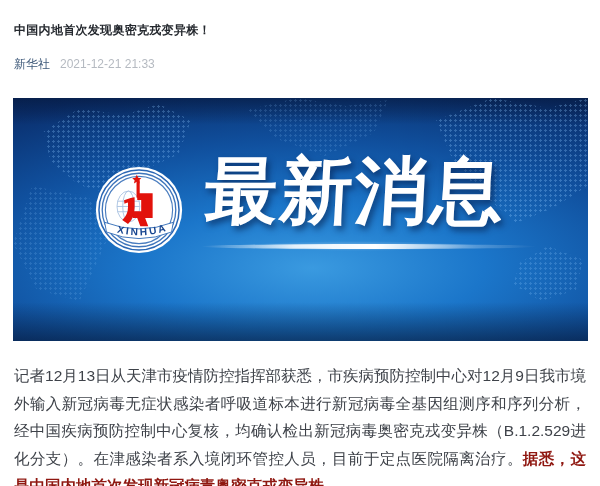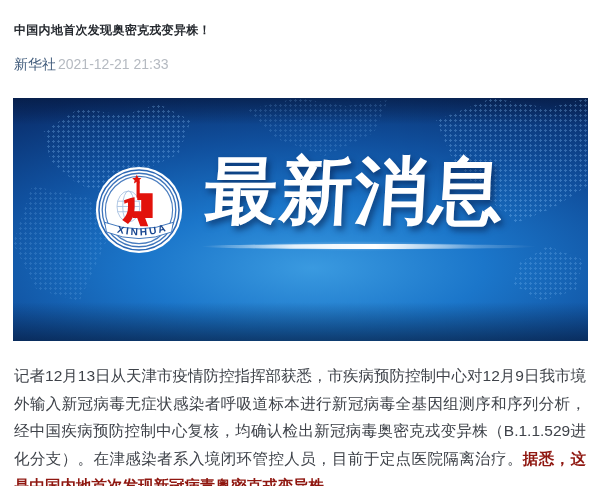--- a/index.html
+++ b/index.html
@@ -10,22 +10,22 @@
     overflow:hidden;
   }
   .article{width:600px;}
   .title{
     margin:17px 14px 0 14px;
     font-size:12px;line-height:26px;
     font-weight:700;color:#24282e;letter-spacing:.3px;
   }
   .meta{
     margin:12px 14px 0 14px;
-    font-size:14px;line-height:18px;
-    display:flex;align-items:baseline;gap:2px;
+    font-size:12px;line-height:18px;
+    display:flex;align-items:baseline;gap:10px;
   }
   .source{color:#3f5a7a;cursor:pointer;}
   .timestamp{color:#b5bac1;}
   
   .banner{
     position:relative;
     margin:25px 12px 0 13px;
     width:575px;height:243px;
     background:
       linear-gradient(180deg, rgba(5,18,48,.50) 0%, rgba(5,18,48,0) 11%, rgba(5,18,48,0) 84%, rgba(4,16,42,.55) 100%),
@@ -114,15 +114,15 @@
       <text font-size="11.5" font-weight="bold" fill="#17458f" letter-spacing="2.6" font-family="Liberation Sans, DejaVu Sans, sans-serif">
         <textPath href="#xinhua-arc" startOffset="10">XINHUA</textPath>
       </text>
     </svg>
 
     <div class="headline">最新消息</div>
     <div class="streak-glow"></div>
     <div class="streak"></div>
   </div>
 
-  <p class="body-text"><span>记者12月13日从天津市疫情防控指挥部获悉，市疾病预防控制中心对12月9日我市境外输入新冠病毒无症状感染者呼吸道标本进行新冠病毒全基因组测序和序列分析，经中国疾病预防控制中心复核，均确认检出新冠病毒奥密克戎变异株（B.1.1.529进化分支）。在津感染者系入境闭环管控人员，目前于定点医院隔离治疗。</span><strong class="em">据悉，这是中国内地首次发现新冠病毒奥密克戎变异株。</strong></p>
+  <p class="body-text"><span>记者12月13日从天津市疫情防控指挥部获悉，市疾病预防控制中心对12月9日我市境外输入新冠病毒无症状感染者呼吸道标本进行新冠病毒全基因组测序和序列分析，经中国疾病预防控制中心复核，均确认检出新冠病毒奥密克戎变异株（B.1.2.529进化分支）。在津感染者系入境闭环管控人员，目前于定点医院隔离治疗。</span><strong class="em">据悉，这是中国内地首次发现新冠病毒奥密克戎变异株。</strong></p>
 
 </div>
 
 </body></html>

